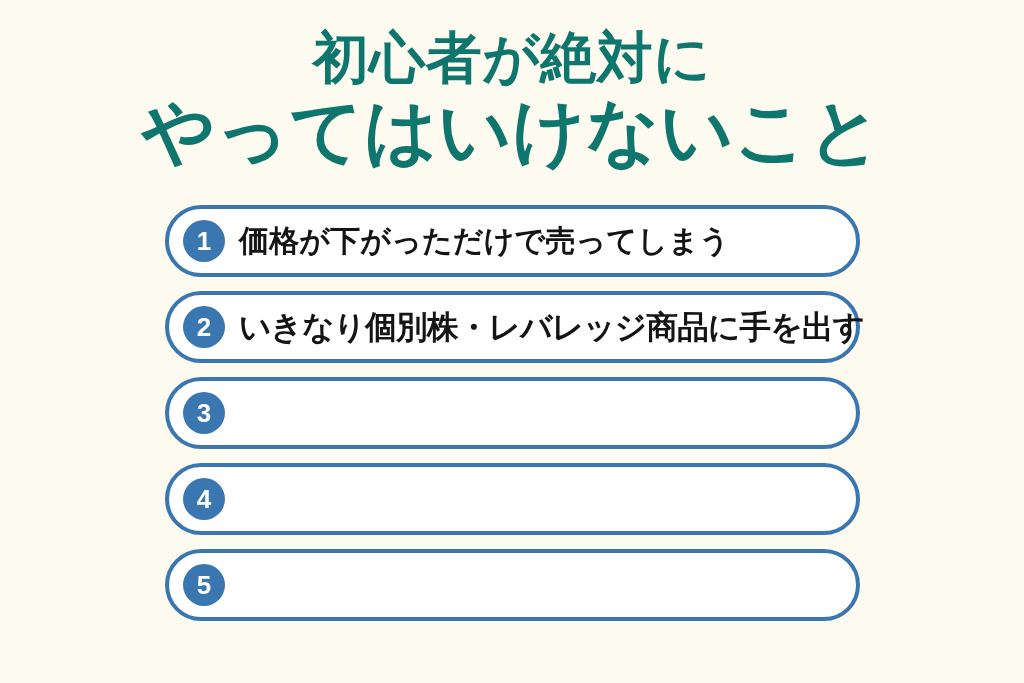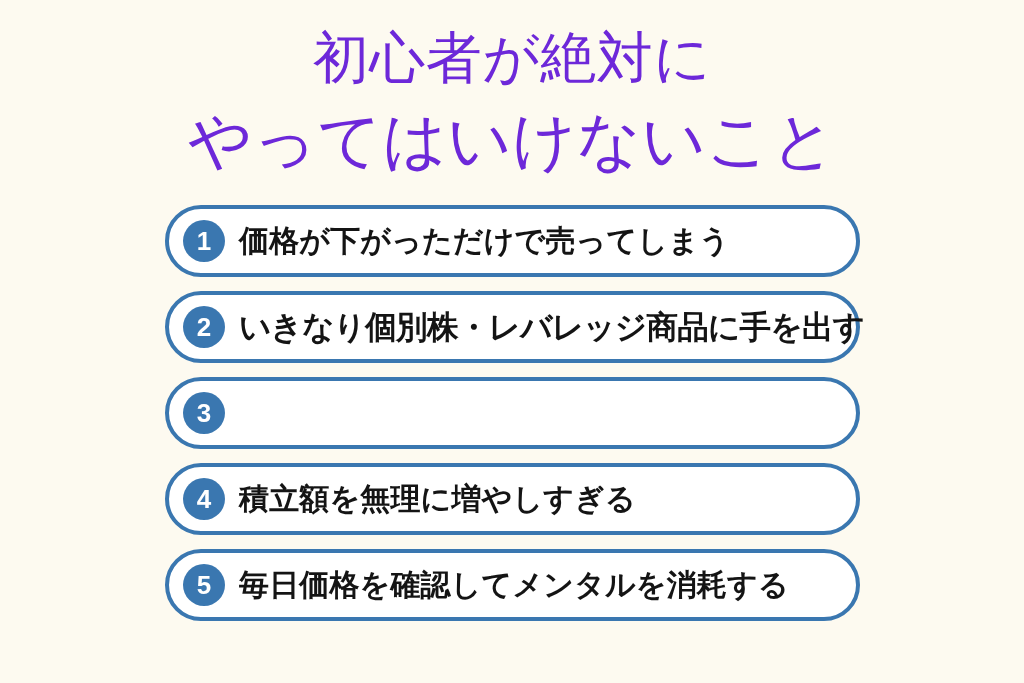--- a/index.html
+++ b/index.html
@@ -28,33 +28,33 @@
   .title-block {
     position: absolute;
     left: 0;
     top: 28px;
     width: 1024px;
     text-align: center;
     user-select: none;
   }
   .title-line {
     display: block;
-    color: #6d28d9;
-    font-weight: 400;
+    color: #0f766e;
+    font-weight: 700;
     line-height: 1.06;
     white-space: nowrap;
   }
   .title-line-1 {
     font-size: 56px;
     letter-spacing: 0.01em;
   }
   .title-line-2 {
-    font-size: 63px;
+    font-size: 72px;
     letter-spacing: 0.005em;
-    margin-top: 20px;
+    margin-top: 6px;
   }
 
   
   .list {
     position: absolute;
     left: 165px;
     top: 205px;
     width: 695px;
   }
 
@@ -130,22 +130,20 @@
       <div class="badge">2</div>
       <div class="row-text condensed">いきなり個別株・レバレッジ商品に手を出す</div>
     </div>
 
     <div class="row">
       <div class="badge">3</div>
     </div>
 
     <div class="row">
       <div class="badge">4</div>
-      <div class="row-text">積立額を無理に増やしすぎる</div>
     </div>
 
     <div class="row">
       <div class="badge">5</div>
-      <div class="row-text">毎日価格を確認してメンタルを消耗する</div>
     </div>
 
   </div>
 </div>
 
 </body></html>

